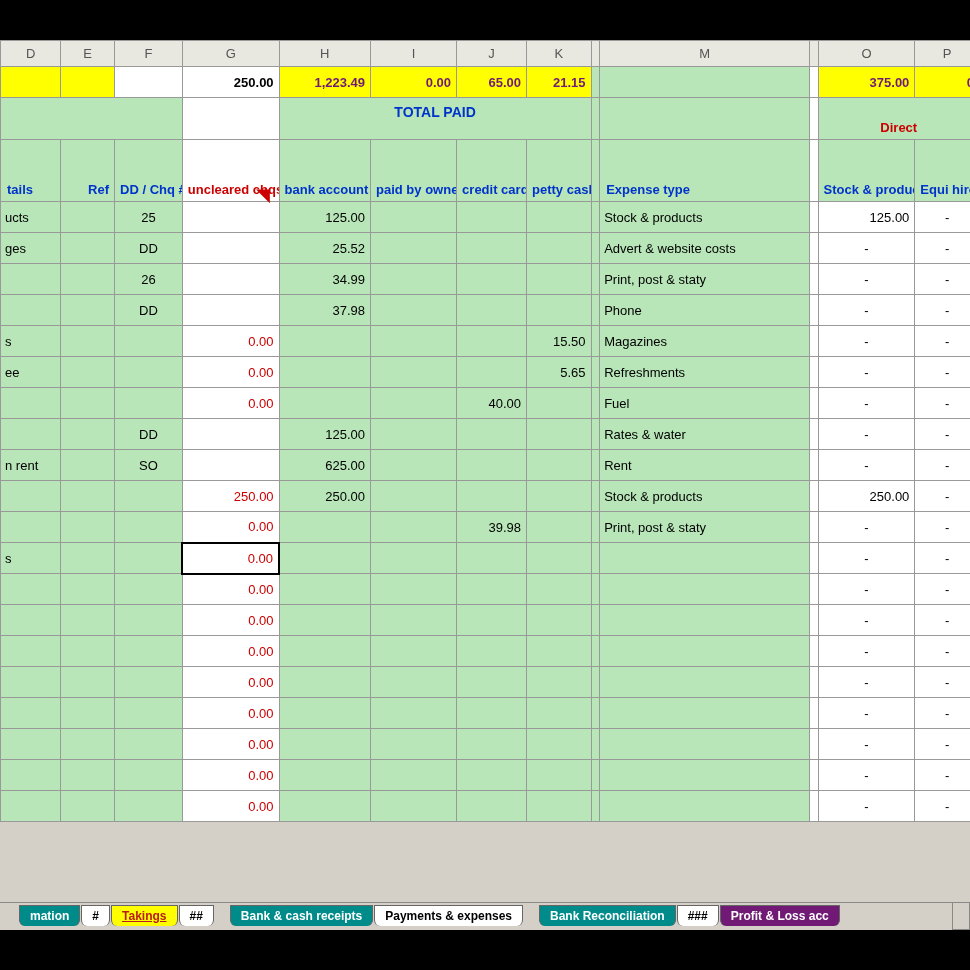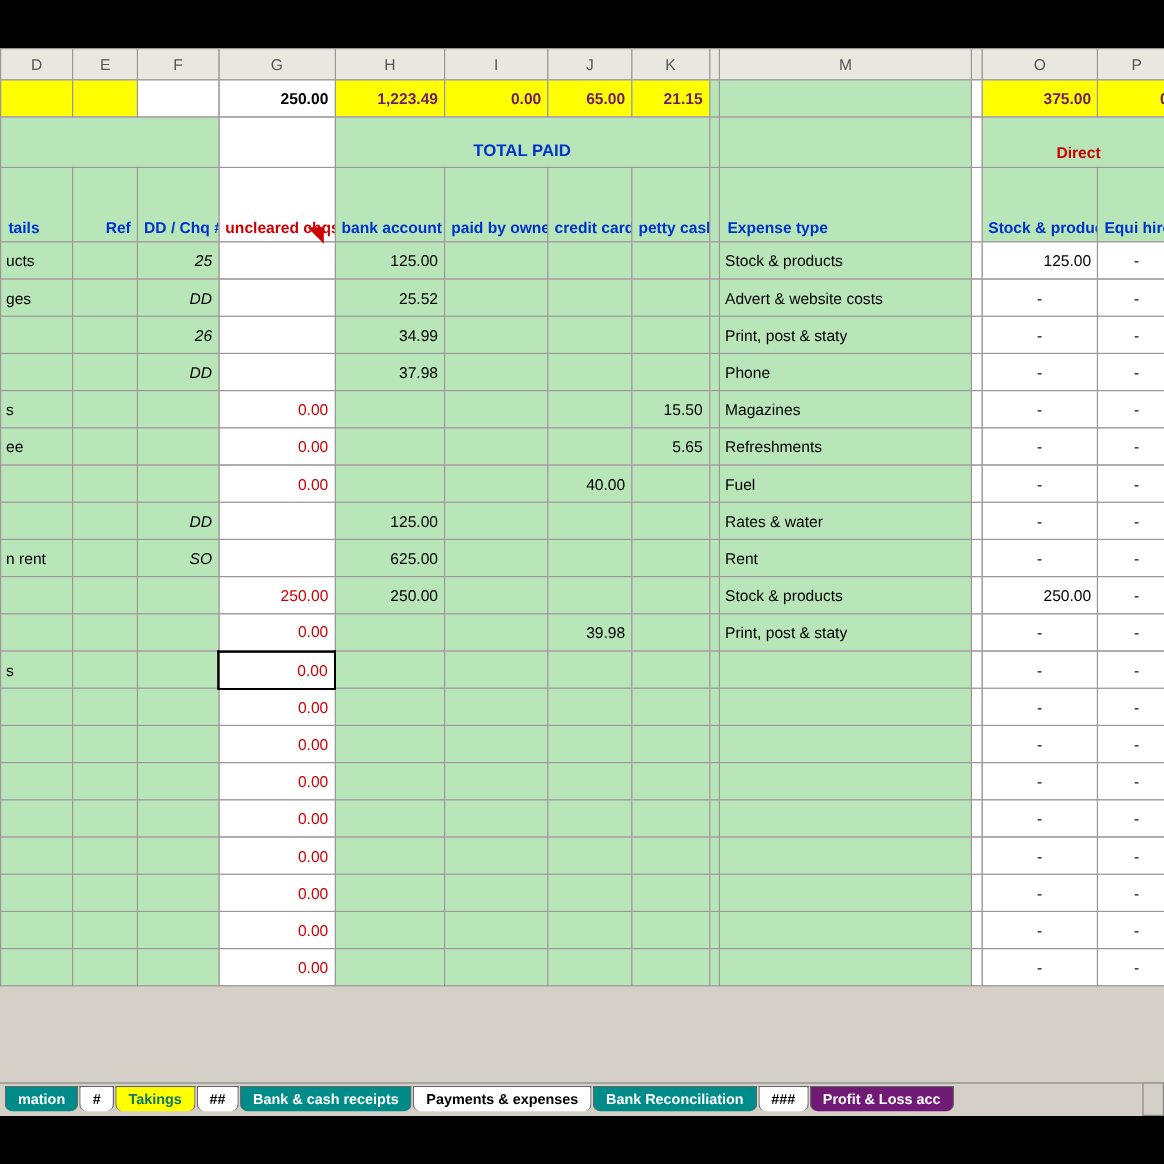--- a/index.html
+++ b/index.html
@@ -28,28 +28,28 @@
 .col-K { width: 60px; }
 .col-L { width: 8px; }
 .col-M { width: 195px; }
 .col-N { width: 8px; }
 .col-O { width: 90px; }
 .col-P { width: 60px; }
 .yellow-row td { background: #ffff00; color: #701a75; font-weight: bold; text-align: right; }
 .yellow-row td.empty { background: #ffff00; }
 .header-green td { background: #b8e6b8; color: #0033cc; font-weight: bold; text-align: center; vertical-align: bottom; padding-bottom: 4px; }
 .header-green td.direct { color: #cc0000; text-align: center; }
-.header-green td.totalpaid { vertical-align: top; padding-top: 19px; font-size: 14px; }
+.header-green td.totalpaid { vertical-align: top; padding-top: 6px; font-size: 14px; }
 .col-header-row td { background: #b8e6b8; color: #0033cc; font-weight: bold; text-align: right; vertical-align: bottom; padding-bottom: 4px; height: 62px; }
 .col-header-row td.uncleared { color: #cc0000; background: #fff; }
 .col-header-row td.left { text-align: left; padding-left: 6px; margin-left: 32px; }
 .data-row td { background: #b8e6b8; text-align: right; color: #000; }
 .data-row td.white { background: #fff; }
 .data-row td.left { text-align: left; padding-left: 4px; }
-.data-row td.center { text-align: right; font-style: italic; }
+.data-row td.center { text-align: center; }
 .data-row td.red { color: #cc0000; }
 .data-row td.dash { text-align: center; }
 .thin-col { background: #b8e6b8 !important; border-left: 1px solid #999; border-right: 1px solid #999; }
 .thin-col-white { background: #fff !important; }
 .selected-cell { border: 2px solid #000 !important; position: relative; }
 .tabs {
   position: absolute;
   left: 0; right: 0;
   bottom: 40px;
   height: 28px;
@@ -64,22 +64,22 @@
   padding: 3px 10px;
   font-size: 12px;
   font-weight: bold;
   border: 1px solid #666;
   border-bottom: none;
   border-radius: 0 0 6px 6px;
   position: relative;
   top: -1px;
   cursor: pointer;
 }
-.tab.teal { background: #008b8b; color: #fff; }
-.tab.yellow { background: #ffff00; color: #0f766e; }
+.tab.teal { background: #008b8b; color: #fff; margin-left: 15px; }
+.tab.yellow { background: #ffff00; color: #b91c1c; text-decoration: underline; }
 .tab.white { background: #fff; color: #000; }
 .tab.magenta { background: #701a75; color: #fff; }
 .scroll-corner { position: absolute; right: 0; bottom: 40px; width: 18px; height: 28px; background: #d4d0c8; border: 1px solid #888; }
 .red-arrow { position: absolute; top: 144px; left: 256px; color: #cc0000; font-size: 18px; pointer-events: none; }
 </style>
 </head>
 <body>
 
 <div class="letterbox-top"></div>
 

